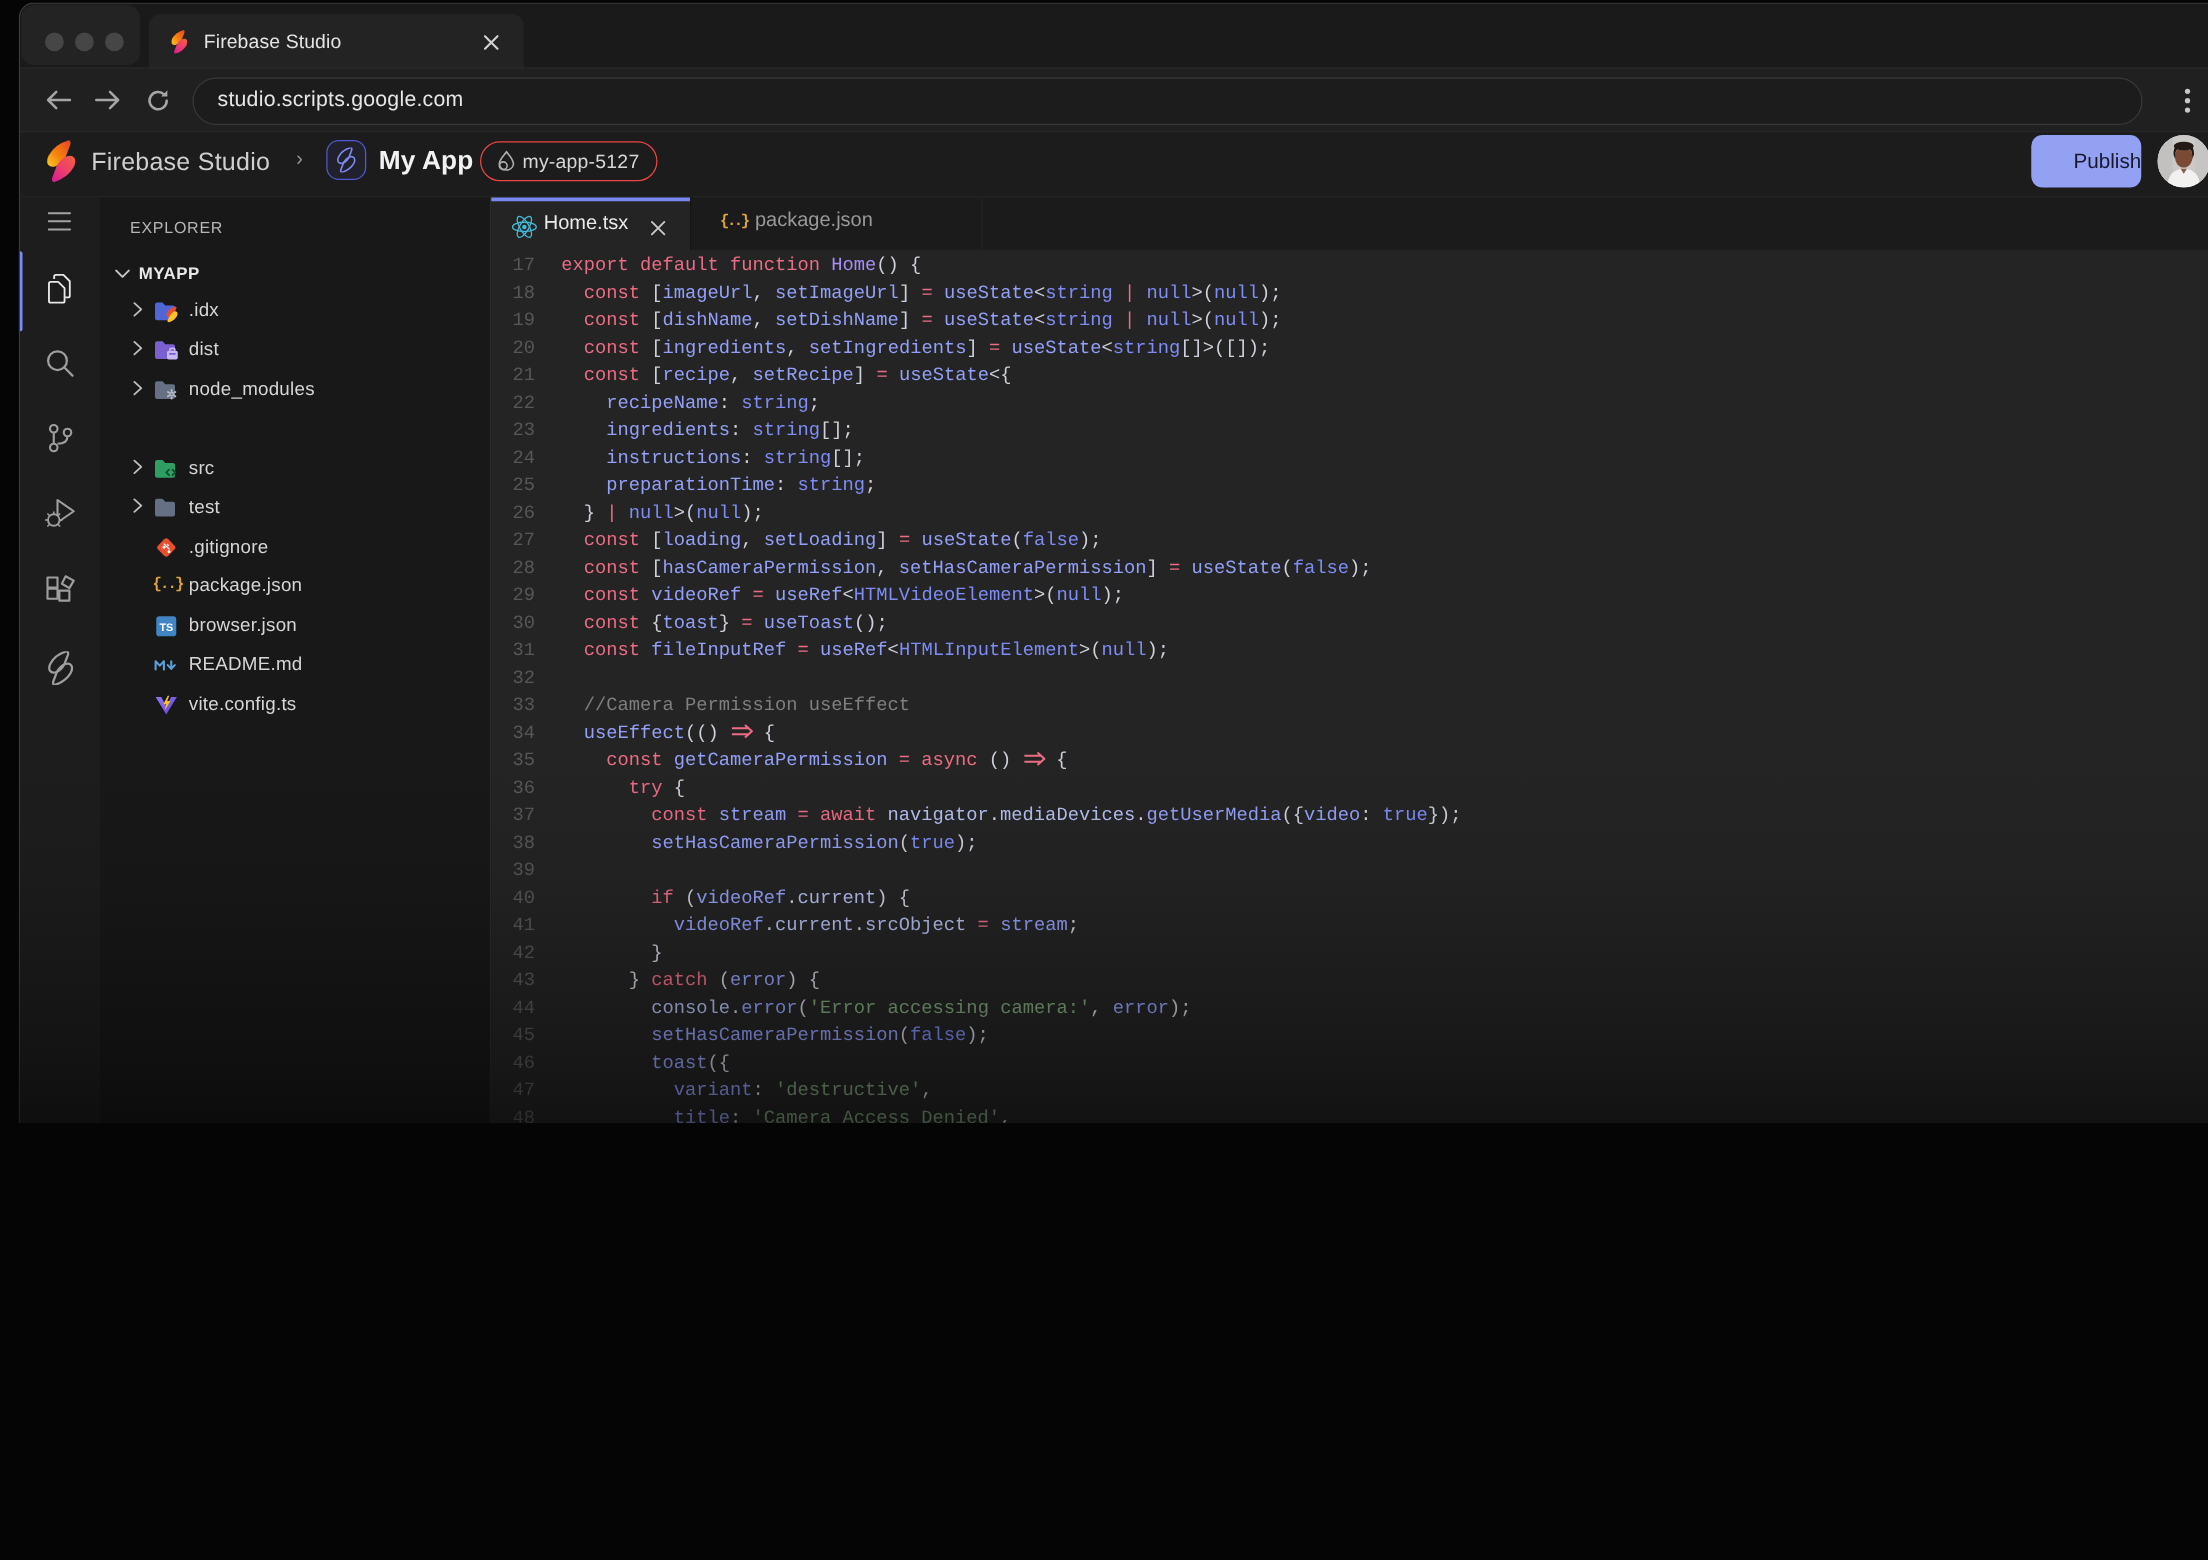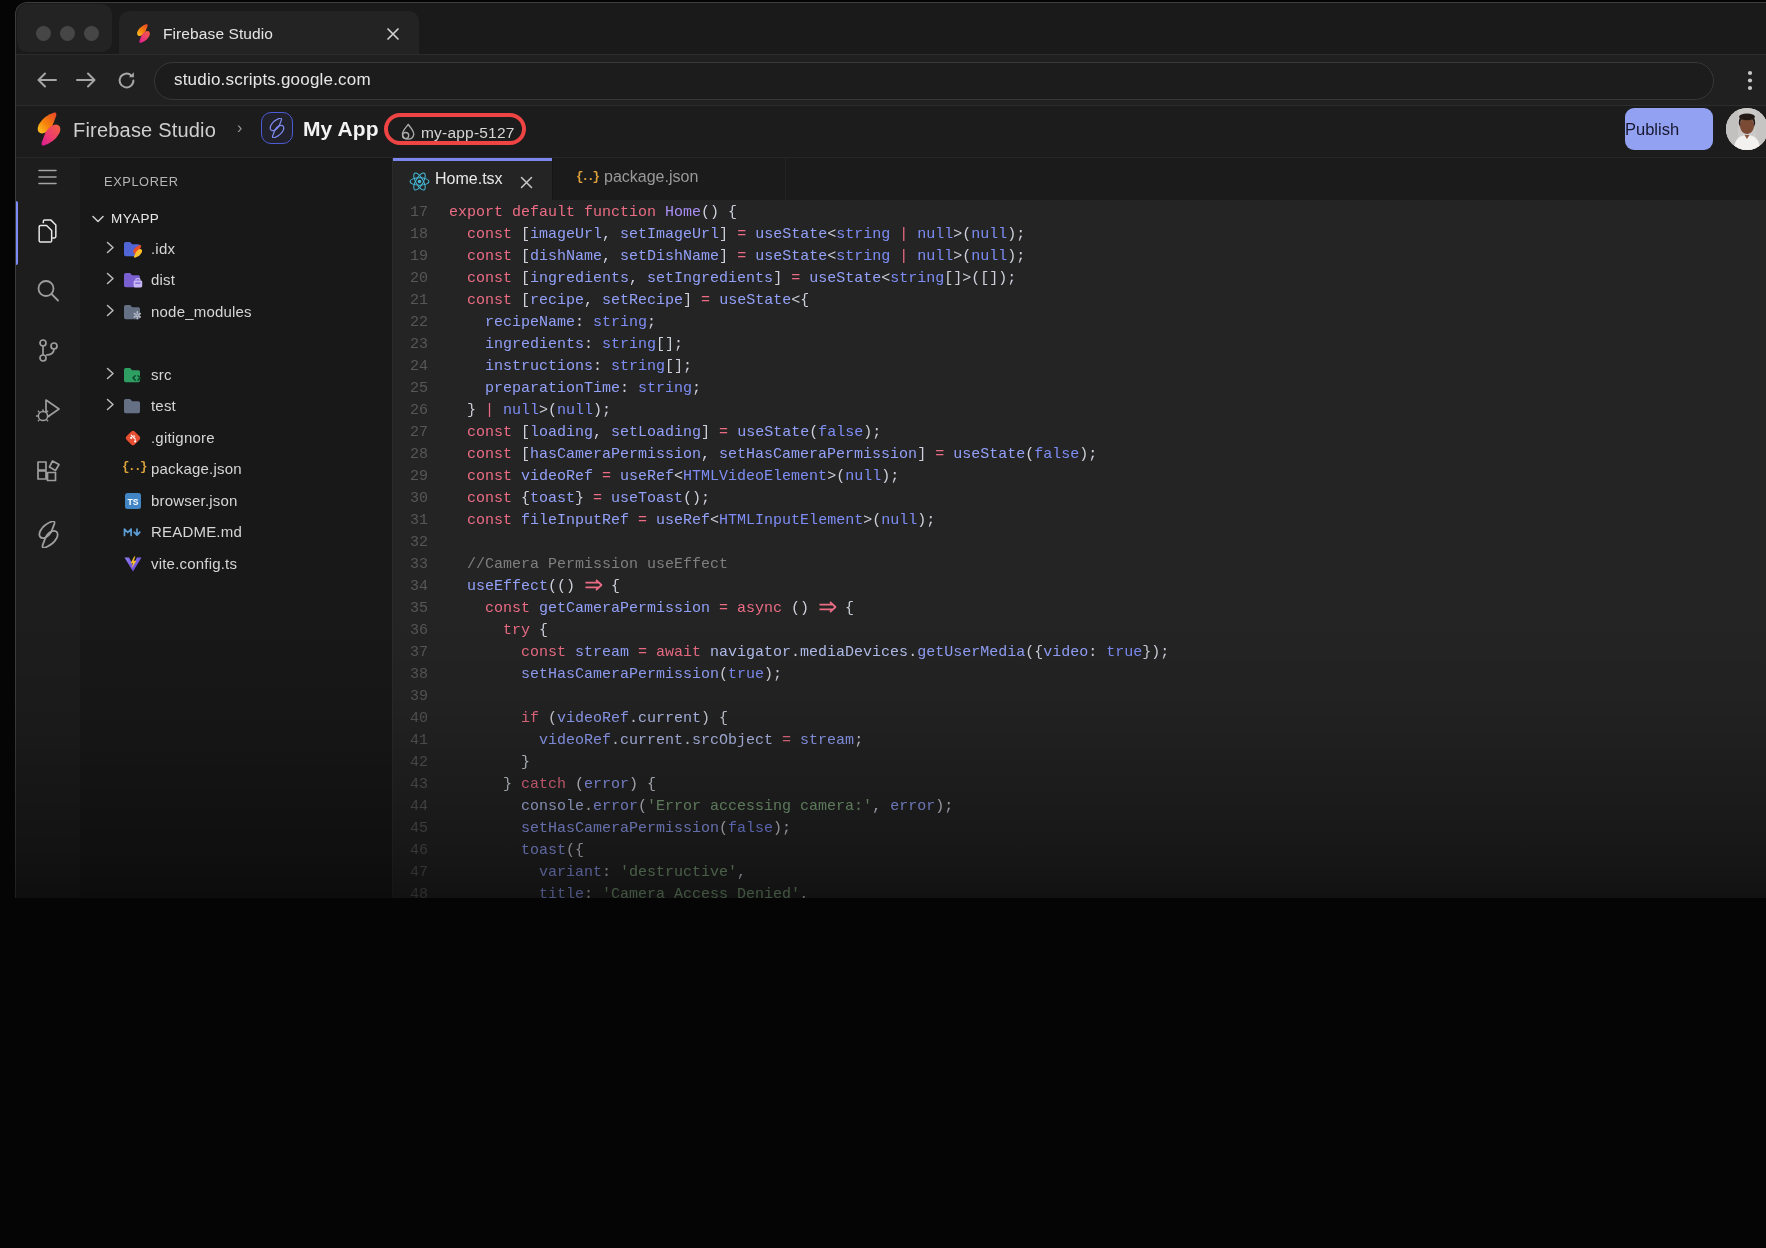--- a/index.html
+++ b/index.html
@@ -16,43 +16,43 @@
 
 .toolbar{position:absolute;left:0;top:53px;width:1764px;height:50px;background:#202020}
 .pill{position:absolute;left:139px;top:60px;width:1560px;height:38px;border-radius:19px;background:#1c1c1c;border:1px solid #383838}
 .url{position:absolute;left:159px;top:68px;font-size:17px;color:#e6e6e6;letter-spacing:.2px}
 
 .appbar{position:absolute;left:0;top:104px;width:1764px;height:51px;background:#1c1c1c}
 .fstitle{position:absolute;left:58px;top:117px;font-size:20px;font-weight:500;color:#cfcfcf;letter-spacing:.2px}
 .crumb{position:absolute;left:222px;top:117px;font-size:16px;color:#969696}
 .proto{position:absolute;left:246px;top:110px;width:32px;height:32px;border-radius:10px;border:1.5px solid #4d5bd4;background:rgba(80,95,220,0.07)}
 .myapp{position:absolute;left:288px;top:115px;font-size:21px;font-weight:700;color:#f2f2f2;letter-spacing:.1px}
-.idpill{position:absolute;left:369px;top:111px;width:142px;height:32px;border-radius:16px;border:4px solid #ef4444}
+.idpill{position:absolute;left:369px;top:111px;width:142px;height:32px;border-radius:16px;border:1px solid #ef4444}
 .idpill span{position:absolute;left:33px;top:7px;font-size:15.5px;color:#d6d6d6;letter-spacing:.2px}
-.publish{position:absolute;left:1610px;top:106px;width:88px;height:42px;border-radius:9px;background:#93a1f3;color:#17182f;font-size:16.5px;font-weight:500;text-align:left;line-height:42px}
+.publish{position:absolute;left:1610px;top:106px;width:88px;height:42px;border-radius:9px;background:#93a1f3;color:#17182f;font-size:16.5px;font-weight:500;text-align:right;line-height:42px}
 .avatar{position:absolute;left:1711px;top:106px;width:42px;height:42px;border-radius:50%;overflow:hidden;background:#cfcecc}
 
 .activity{position:absolute;left:0;top:156px;width:65px;height:1090px;background:#1d1d1d}
 .sidebar{position:absolute;left:65px;top:156px;width:313px;height:1090px;background:#181818;border-right:1px solid #2b2b2b}
 .editor{position:absolute;left:378px;top:156px;width:1386px;height:1090px;background:#242425}
 .tabstrip{position:absolute;left:378px;top:156px;width:1386px;height:42px;background:#1b1b1b}
 .activetab{position:absolute;left:378px;top:156px;width:159px;height:42px;background:#242425;border-top:3px solid #7b87ee}
 .tabsep{position:absolute;left:537px;top:156px;width:1px;height:42px;background:#161616}
 .activetab .tname{position:absolute;left:42px;top:9px;font-size:16px;color:#e9e9e9}
 .ptab{position:absolute;left:552px;top:156px;width:220px;height:42px}
 .ptab .braces{position:absolute;left:9px;top:12px;font-family:"Liberation Mono",monospace;font-size:12.5px;font-weight:700;letter-spacing:-2px;color:#dfa33c}
 .ptab .pname{position:absolute;left:37px;top:10px;font-size:16px;color:#999999}
 
 .exh{position:absolute;left:89px;top:172px;font-size:12.8px;color:#b5b5b5;letter-spacing:.6px}
 .row{position:absolute;left:65px;width:312px;height:31px;font-size:15px;color:#d6d6d6}
 .row .lab{position:absolute;left:71px;top:6px;letter-spacing:.2px}
 .row .chev{position:absolute;left:26px;top:7px}
 .row .ficon{position:absolute;left:43px;top:5px;width:20px;height:20px}
 .myapprow{position:absolute;left:65px;top:204px;width:312px;height:28px}
-.myapprow .lab{position:absolute;left:31px;top:5px;font-size:13.5px;font-weight:400;color:#e8e8e8;letter-spacing:.4px}
+.myapprow .lab{position:absolute;left:31px;top:5px;font-size:13.5px;font-weight:700;color:#e8e8e8;letter-spacing:.4px}
 
 .code{position:absolute;left:378px;top:200px;width:1386px;font-family:"Liberation Mono",monospace;font-size:15px;line-height:22px;white-space:pre;color:#cdd0da}
 .code .ln{height:22px}
 .code .n{display:inline-block;width:35px;text-align:right;margin-right:21px;color:#575757}
 .k{color:#ec6c84}.f{color:#a98ef5}.i{color:#92a0f8}.t{color:#7d8df5}
 .o{color:#b4bfee}.c{color:#7f7f7f}.s{color:#7ea57b}.d{color:#45454c}
 
 .winborder{position:absolute;left:0;top:0;width:1764px;height:1246px;border:1px solid #3d3d3d;border-bottom:none;border-radius:12px 12px 0 0;pointer-events:none}
 .fade{position:absolute;left:0;top:600px;width:1764px;height:646px;background:linear-gradient(to bottom,rgba(0,0,0,0) 0%,rgba(0,0,0,0.07) 15.4%,rgba(0,0,0,0.22) 27.8%,rgba(0,0,0,0.36) 38.6%,rgba(0,0,0,0.56) 48.6%,rgba(0,0,0,0.70) 58.6%,rgba(0,0,0,0.78) 65.6%,rgba(0,0,0,0.88) 75.6%,rgba(0,0,0,0.94) 84.1%,rgba(0,0,0,1) 97%,#000 100%)}
 svg{display:block}

